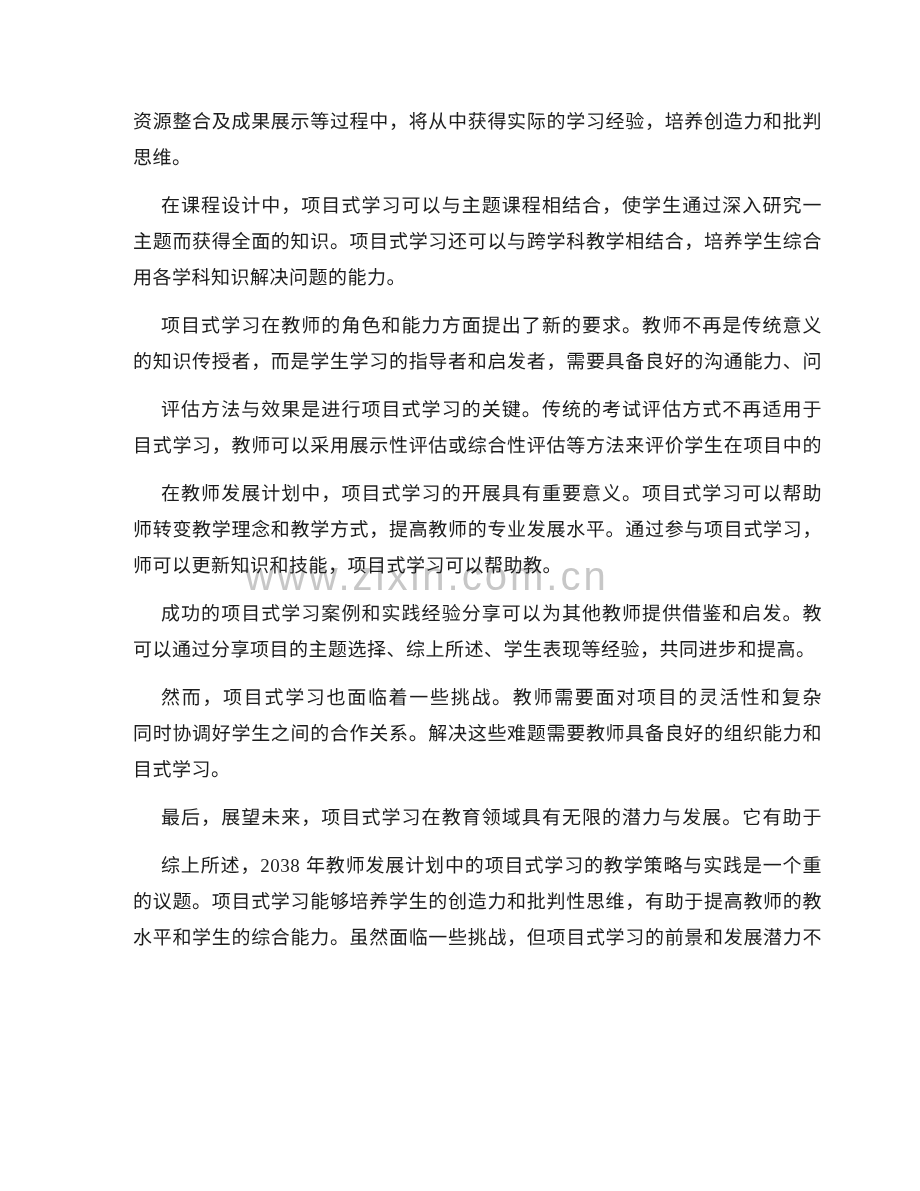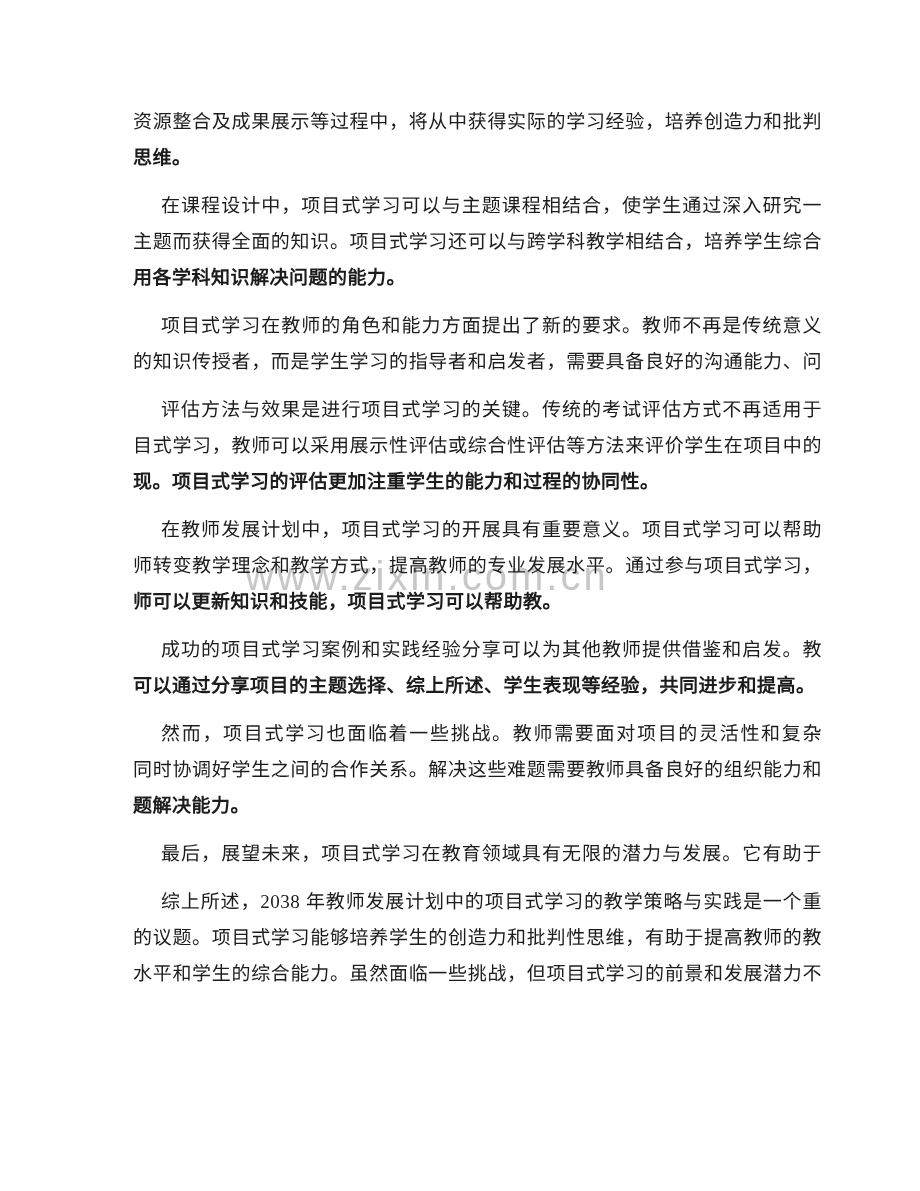--- a/index.html
+++ b/index.html
@@ -48,21 +48,20 @@
     height: 36px;
     overflow: hidden;
     color: #1c1c1c;
     text-align: justify;
     text-align-last: justify;
     word-break: break-all;
     letter-spacing: 0.5px;
   }
   .line.last {
     text-align-last: left;
-    font-weight: bold;
   }
   .line.indent {
     text-indent: 28px;
   }
 </style>
 </head>
 <body>
 
 <div class="doc-page">
   <div class="watermark">www.zixin.com.cn</div>
@@ -76,35 +75,34 @@
         <div class="line">主题而获得全面的知识。项目式学习还可以与跨学科教学相结合，培养学生综合运</div>
         <div class="line last">用各学科知识解决问题的能力。</div>
       </div>
       <div class="para">
         <div class="line indent">项目式学习在教师的角色和能力方面提出了新的要求。教师不再是传统意义上</div>
         <div class="line">的知识传授者，而是学生学习的指导者和启发者，需要具备良好的沟通能力、问题</div>
       </div>
       <div class="para">
         <div class="line indent">评估方法与效果是进行项目式学习的关键。传统的考试评估方式不再适用于项</div>
         <div class="line">目式学习，教师可以采用展示性评估或综合性评估等方法来评价学生在项目中的表</div>
-        <div class="line last">现。项目式学习的评估更加注重学生的能力和过程的协同性。</div>
       </div>
       <div class="para">
         <div class="line indent">在教师发展计划中，项目式学习的开展具有重要意义。项目式学习可以帮助教</div>
         <div class="line">师转变教学理念和教学方式，提高教师的专业发展水平。通过参与项目式学习，教</div>
         <div class="line last">师可以更新知识和技能，项目式学习可以帮助教。</div>
       </div>
       <div class="para">
         <div class="line indent">成功的项目式学习案例和实践经验分享可以为其他教师提供借鉴和启发。教师</div>
         <div class="line last">可以通过分享项目的主题选择、综上所述、学生表现等经验，共同进步和提高。</div>
       </div>
       <div class="para">
         <div class="line indent">然而，项目式学习也面临着一些挑战。教师需要面对项目的灵活性和复杂性，</div>
         <div class="line">同时协调好学生之间的合作关系。解决这些难题需要教师具备良好的组织能力和问</div>
-        <div class="line last">题解决能力。</div>
+        <div class="line last">目式学习。</div>
       </div>
       <div class="para">
         <div class="line indent">最后，展望未来，项目式学习在教育领域具有无限的潜力与发展。它有助于培</div>
       </div>
       <div class="para">
         <div class="line indent">综上所述，2038 年教师发展计划中的项目式学习的教学策略与实践是一个重要</div>
         <div class="line">的议题。项目式学习能够培养学生的创造力和批判性思维，有助于提高教师的教学</div>
         <div class="line">水平和学生的综合能力。虽然面临一些挑战，但项目式学习的前景和发展潜力不可</div>
       </div>
     </div>

